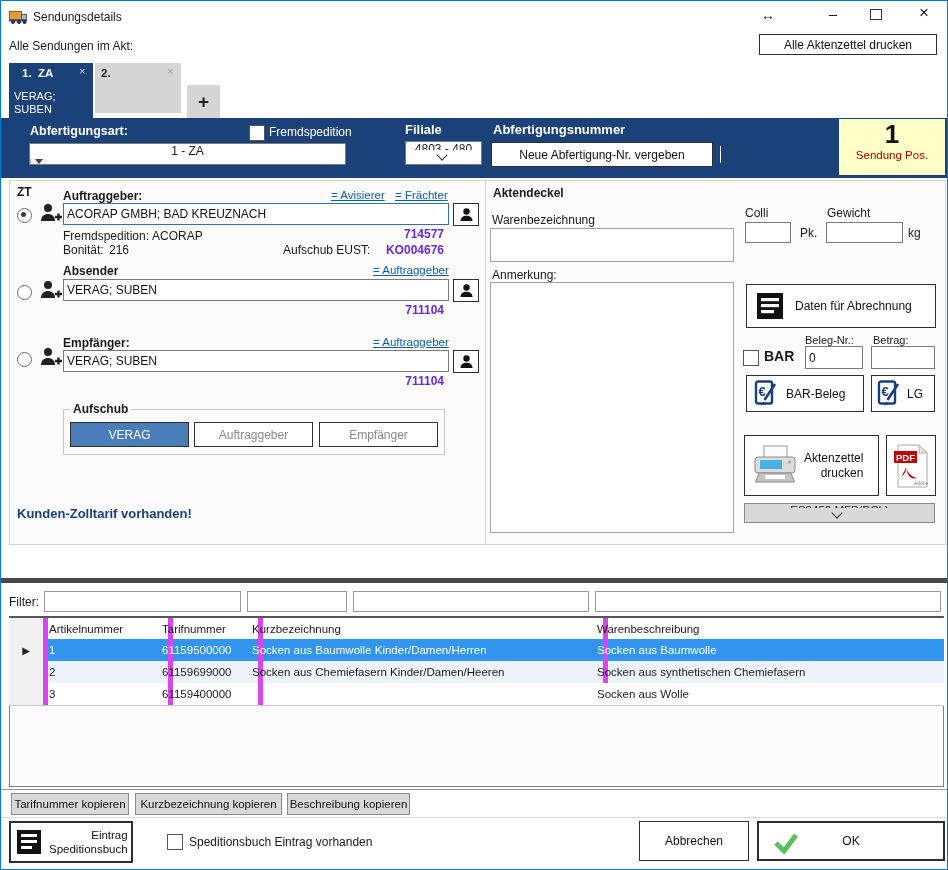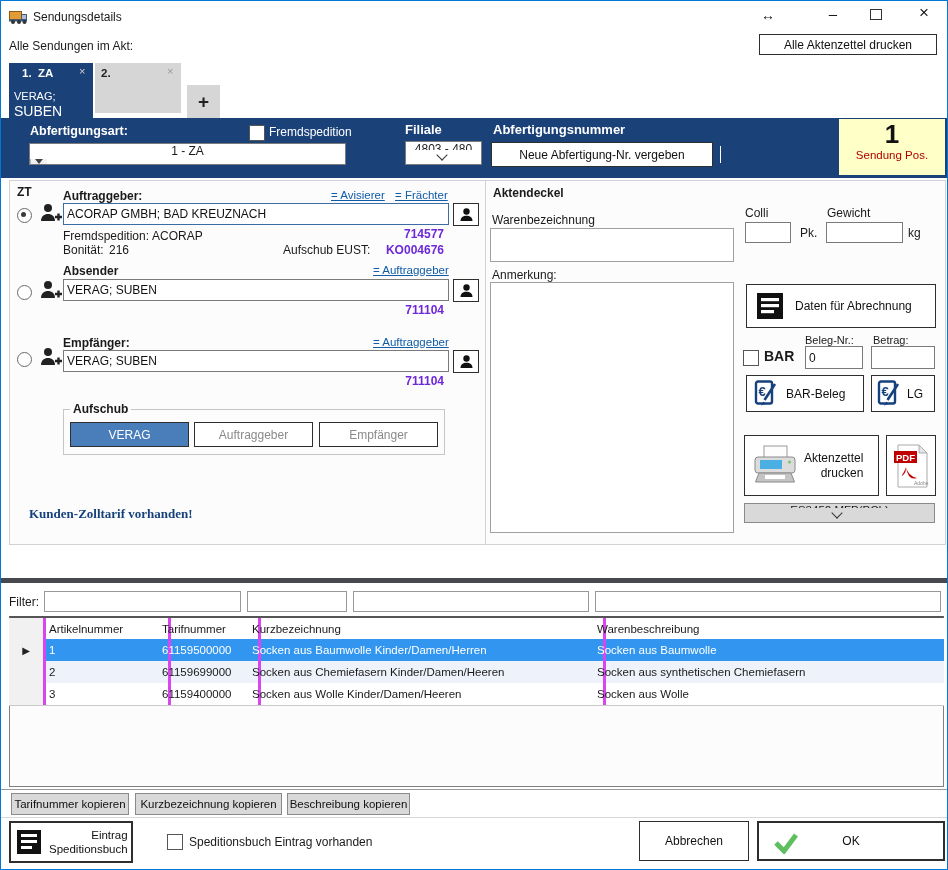--- a/index.html
+++ b/index.html
@@ -19,21 +19,21 @@
   .dd .arr{width:16px;align-self:stretch;display:flex;align-items:center;justify-content:center;background:#f2f2f2;border-left:1px solid #bbb;}
   .tri{width:0;height:0;border-left:4px solid transparent;border-right:4px solid transparent;border-top:5px solid #444;}
   .chev{display:inline-block;width:7px;height:7px;border-right:1.7px solid #333;border-bottom:1.7px solid #333;transform:rotate(45deg);margin-bottom:2px;}
   .radio{position:absolute;width:13px;height:13px;border:1px solid #6a6a6a;border-radius:50%;background:#fff;}
   .radio.sel::after{content:'';display:block;width:5px;height:5px;margin:3px;border-radius:50%;background:#3a3a3a;}
   .cb{position:absolute;width:14px;height:14px;border:1px solid #555;background:#fff;}
   .panel{position:absolute;background:#fcfcfc;border:1px solid #d2d2d2;}
   .num{font-size:12px;color:#6d28d9;font-weight:bold;}
   .tab1{background:#1b4179;color:#fff;}
   .tab2{background:#d6d6d6;color:#222;}
-  .cell{position:absolute;top:0;height:100%;display:flex;align-items:center;padding:0 6px;font-size:11.5px;white-space:nowrap;overflow:hidden;border-right:3px solid #d946ef;}
+  .cell{position:absolute;top:0;height:100%;display:flex;align-items:center;padding:0 6px;font-size:11.5px;white-space:nowrap;overflow:hidden;border-right:5px solid #d946ef;}
   .hrow{position:absolute;left:8px;width:935px;height:21px;background:#fff;border-bottom:1px solid #9a9a9a;}
   .trow{position:absolute;left:8px;width:935px;height:22px;background:#fff;border-bottom:1px solid #c9c9c9;}
   .trow.alt{background:#eef3fb;}
   .trow.sel{background:#3296f0;color:#fff;}
   .selcol{background:#f1f1f1;justify-content:center;padding:0;}
   svg{display:block;}
 </style>
 </head>
 <body>
 
@@ -55,21 +55,21 @@
   <span class="a" style="left:869px;top:8px;width:12px;height:11px;border:1px solid #333;"></span>
   <span class="a" style="left:911px;top:2px;width:24px;text-align:center;font-size:17px;">×</span>
 
   <span class="a lbl" style="left:8px;top:38px;">Alle Sendungen im Akt:</span>
   <button class="btn" style="left:758px;top:33px;width:178px;height:21px;">Alle Aktenzettel drucken</button>
 
   <div class="a tab1" style="left:8px;top:62px;width:84px;height:55px;">
     <span class="a bold" style="left:5px;top:4px;font-size:11.5px;margin-left:8px;"><span>1.</span>&nbsp; <span>ZA</span></span>
     <span class="a" style="left:70px;top:2px;color:#cfcfcf;font-size:11px;">×</span>
     <span class="a" style="left:5px;top:27px;font-size:11px;">VERAG;</span>
-    <span class="a" style="left:5px;top:40px;font-size:14px;">SUBEN</span>
+    <span class="a" style="left:5px;top:40px;font-size:11px;">SUBEN</span>
   </div>
   <div class="a tab2" style="left:94px;top:62px;width:86px;height:50px;">
     <span class="a bold" style="left:6px;top:4px;font-size:11.5px;">2.</span>
     <span class="a" style="left:72px;top:2px;color:#9a9a9a;font-size:11px;">×</span>
   </div>
   <div class="a tab2" style="left:186px;top:84px;width:33px;height:33px;display:flex;align-items:center;justify-content:center;font-size:19px;font-weight:bold;">+</div>
 
   <div class="a band" style="left:0;top:117px;width:948px;height:60px;">
     <span class="a wlbl" style="left:29px;top:6px;">Abfertigungsart:</span>
     <div class="dd" style="left:28px;top:25px;width:317px;height:22px;">
@@ -162,21 +162,21 @@
       </svg>
   </button>
   <span class="a num" style="left:343px;top:373px;width:100px;text-align:right;">711104</span>
 
   <div class="a" style="left:62px;top:408px;width:382px;height:46px;border:1px solid #c6c6c6;background:transparent;"></div>
   <span class="a bold" style="left:69px;top:401px;background:#fcfcfc;padding:0 3px;font-size:12px;">Aufschub</span>
   <button class="btn" style="left:69px;top:421px;width:119px;height:25px;background:#4a7ebb;color:#fff;">VERAG</button>
   <button class="btn" style="left:193px;top:421px;width:119px;height:25px;color:#8a8a8a;">Auftraggeber</button>
   <button class="btn" style="left:318px;top:421px;width:119px;height:25px;color:#8a8a8a;">Empfänger</button>
 
-  <span class="a bold" style="left:28px;top:505px;font-size:13px;color:#16417c;font-family:Liberation Serif, serif;">Kunden-Zolltarif vorhanden!</span>
+  <span class="a bold" style="left:16px;top:505px;font-size:13px;color:#16417c;">Kunden-Zolltarif vorhanden!</span>
 
   <div class="panel" style="left:484px;top:179px;width:459px;height:363px;"></div>
 
   <span class="a bold" style="left:492px;top:185px;">Aktendeckel</span>
   <span class="a lbl" style="left:491px;top:212px;">Warenbezeichnung</span>
   <textarea class="tb" style="left: 489px; top: 227px; width: 244px; height: 34px; resize: none; border-color: rgb(160, 160, 160);"></textarea>
   <span class="a lbl" style="left:491px;top:267px;">Anmerkung:</span>
   <textarea class="tb" style="left: 489px; top: 281px; width: 244px; height: 251px; resize: none; border-color: rgb(160, 160, 160);"></textarea>
 
   <span class="a lbl" style="left:744px;top:205px;">Colli</span>
@@ -290,21 +290,20 @@
     <span class="cell selcol" style="left:0;width:34px;"></span>
     <span class="cell" style="left:34px;width:113px;">2</span>
     <span class="cell" style="left:147px;width:90px;">61159699000</span>
     <span class="cell" style="left:237px;width:345px;">Socken aus Chemiefasern Kinder/Damen/Heeren</span>
     <span class="cell" style="left:582px;width:353px;border-right:none;">Socken aus synthetischen Chemiefasern</span>
   </div>
   <div class="trow" style="top:682px;">
     <span class="cell selcol" style="left:0;width:34px;"></span>
     <span class="cell" style="left:34px;width:113px;">3</span>
     <span class="cell" style="left:147px;width:90px;">61159400000</span>
-    <span class="cell" style="left:237px;width:345px;">Socken aus Wolle Kinder/Damen/Heeren</span>
     <span class="cell" style="left:582px;width:353px;border-right:none;">Socken aus Wolle</span>
   </div>
 
   <div class="a" style="left:0;top:788px;width:948px;height:1px;background:#9a9a9a;"></div>
   <button class="btn gbtn" style="left:10px;top:792px;width:118px;height:22px;">Tarifnummer kopieren</button>
   <button class="btn gbtn" style="left:134px;top:792px;width:147px;height:22px;">Kurzbezeichnung kopieren</button>
   <button class="btn gbtn" style="left:286px;top:792px;width:123px;height:22px;">Beschreibung kopieren</button>
 
   <div class="a" style="left:0;top:816px;width:948px;height:1px;background:#d8d8d8;"></div>
   <button class="btn" style="left:8px;top:820px;width:124px;height:42px;border-width:2px;justify-content:flex-start;padding-left:6px;">

